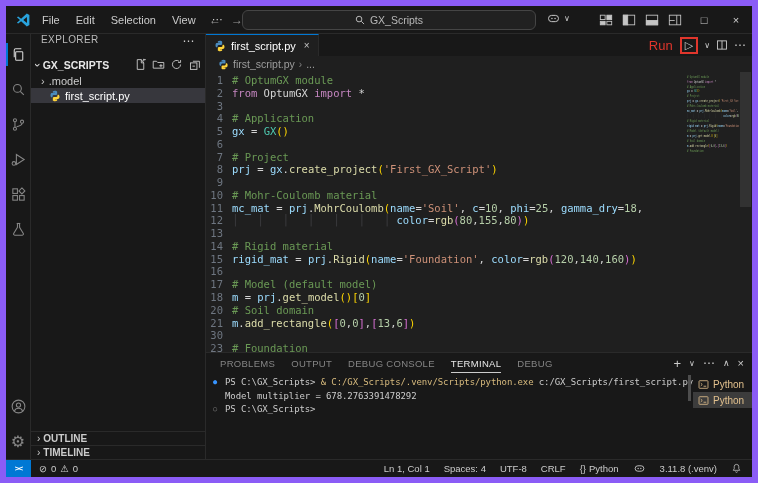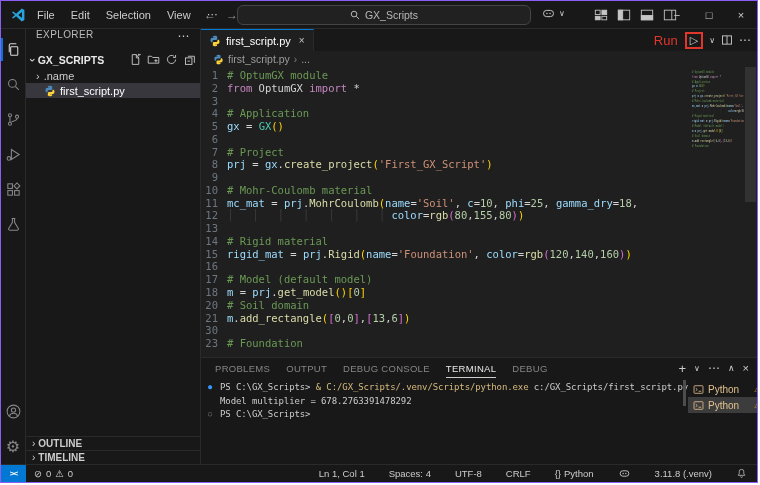--- a/index.html
+++ b/index.html
@@ -1,18 +1,18 @@
 <!DOCTYPE html>
 <html><head>
 <meta charset="utf-8">
 <style>
   html,body{margin:0;padding:0;background:#fff;}
   *{box-sizing:border-box;}
   .window{
-    width:758px;height:483px;border:1px solid #8b5cf6;background:#1f1f1f;
+    width:758px;height:483px;border:6px solid #8b5cf6;background:#1f1f1f;
     font-family:"Liberation Sans",sans-serif;color:#cccccc;position:relative;
     display:flex;flex-direction:column;overflow:hidden;
   }
   
   .titlebar{height:28px;background:#181818;border-bottom:1px solid #2a2a2a;position:relative;flex:none;}
   .vscode-logo{position:absolute;left:9px;top:6px;width:16px;height:16px;}
   .menus{position:absolute;left:28px;top:0;height:27px;display:flex;align-items:center;}
   .menu-item{font-size:11px;color:#cccccc;padding:0 8px;cursor:default;}
   .nav-arrows{position:absolute;left:203px;top:0;height:27px;display:flex;align-items:center;gap:10px;color:#9a9a9a;font-size:12px;}
   .searchbox{position:absolute;left:236px;top:4px;width:294px;height:20px;background:#212121;border:1px solid #454545;border-radius:6px;display:flex;align-items:center;justify-content:center;gap:5px;font-size:10.5px;color:#b8b8b8;}
@@ -85,21 +85,21 @@
   .t-scroll{position:absolute;right:2px;top:2px;width:3px;height:26px;background:#4d4d4d;}
   .term-list{width:78px;flex:none;padding-top:3px;}
   .term-row{height:16px;display:flex;align-items:center;gap:4px;padding:0 4px 0 5px;font-size:10px;color:#e2c08d;}
   .term-row.selected{background:#3c3c3c;}
   .term-row .warn{margin-left:auto;color:#cca700;font-size:9px;}
   .term-row svg{width:11px;height:11px;flex:none;}
   
   .statusbar{height:18px;background:#181818;border-top:1px solid #2a2a2a;display:flex;align-items:center;font-size:9.5px;color:#cccccc;flex:none;}
   .remote{width:25px;height:100%;background:#0078d4;color:#ffffff;display:flex;align-items:center;justify-content:center;font-size:8px;letter-spacing:-1px;font-weight:bold;flex:none;}
   .sb-left{display:flex;align-items:center;gap:4px;margin-left:8px;}
-  .sb-right{margin-left:auto;display:flex;gap:24px;margin-right:10px;}
+  .sb-right{margin-left:auto;display:flex;gap:14px;margin-right:10px;}
   .sb-item{display:flex;align-items:center;gap:3px;}
   .icon-12 svg{width:12px;height:12px;display:block;}
   .icon-14 svg{width:14px;height:14px;display:block;}
 </style>
 </head>
 <body>
 
 <div class="window">
 
   <div class="titlebar">
@@ -254,21 +254,21 @@
             </svg>
           <svg viewBox="0 0 16 16" fill="none" stroke-width="1.1">
               <rect x="3" y="6" width="8" height="8"></rect>
               <path d="M6 4h8v8"></path>
               <path d="M5.5 10h3"></path>
             </svg>
         </span>
       </div>
       <div class="tree-row">
         <span class="chev">›</span>
-        <span>.name</span>
+        <span>.model</span>
       </div>
       <div class="tree-row selected">
         <svg width="12" height="12" viewBox="0 0 16 16">
             <path fill="#4b8bbe" d="M7.9 1c-3 0-2.8 1.3-2.8 1.3v1.4h2.9v.4H3.9S2 3.9 2 6.9s1.7 2.9 1.7 2.9h1V8.4s-.1-1.7 1.7-1.7h2.9s1.6 0 1.6-1.6V2.6S11.2 1 7.9 1z"></path>
             <path fill="#ffd43b" d="M8.1 15c3 0 2.8-1.3 2.8-1.3v-1.4H8v-.4h4.1s1.9.2 1.9-2.8-1.7-2.9-1.7-2.9h-1v1.4s.1 1.7-1.7 1.7H6.7s-1.6 0-1.6 1.6v2.5S4.8 15 8.1 15z"></path>
           </svg>
         <span>first_script.py</span>
       </div>
       <div class="sb-bottom">
         <div class="sb-panel">

